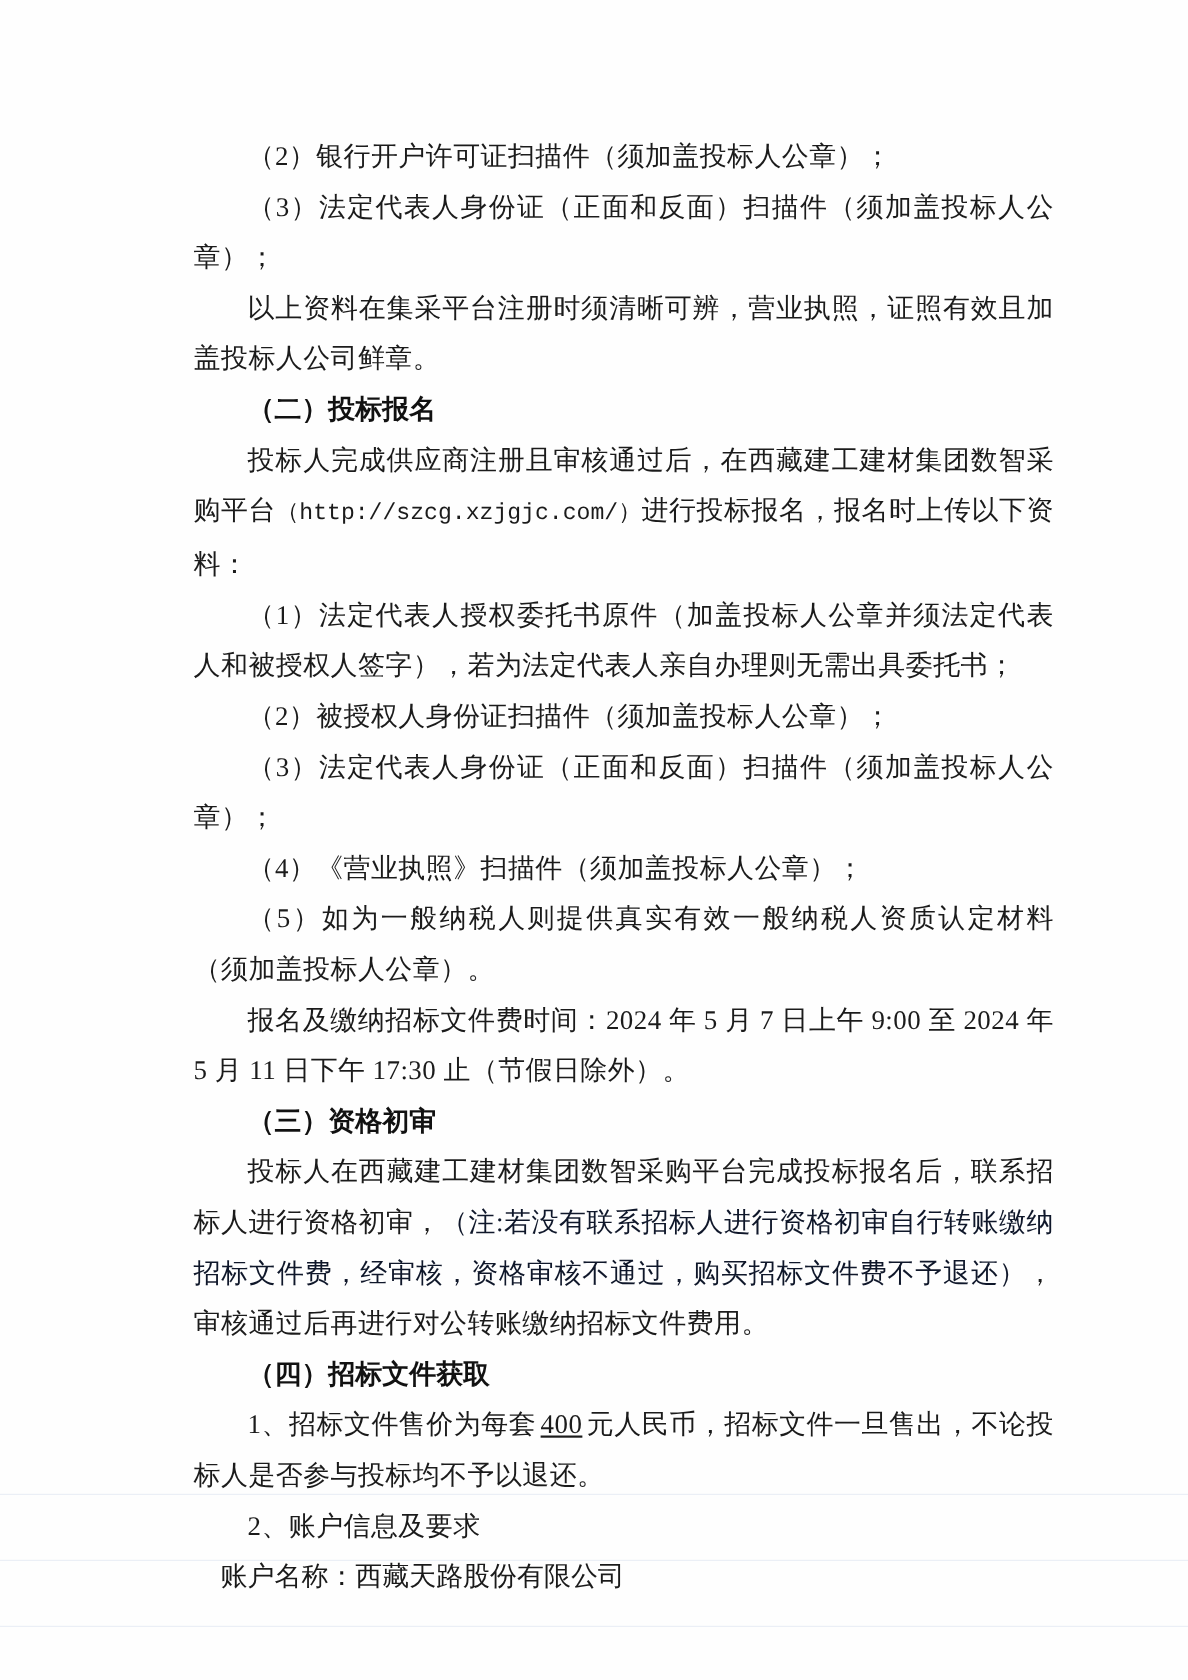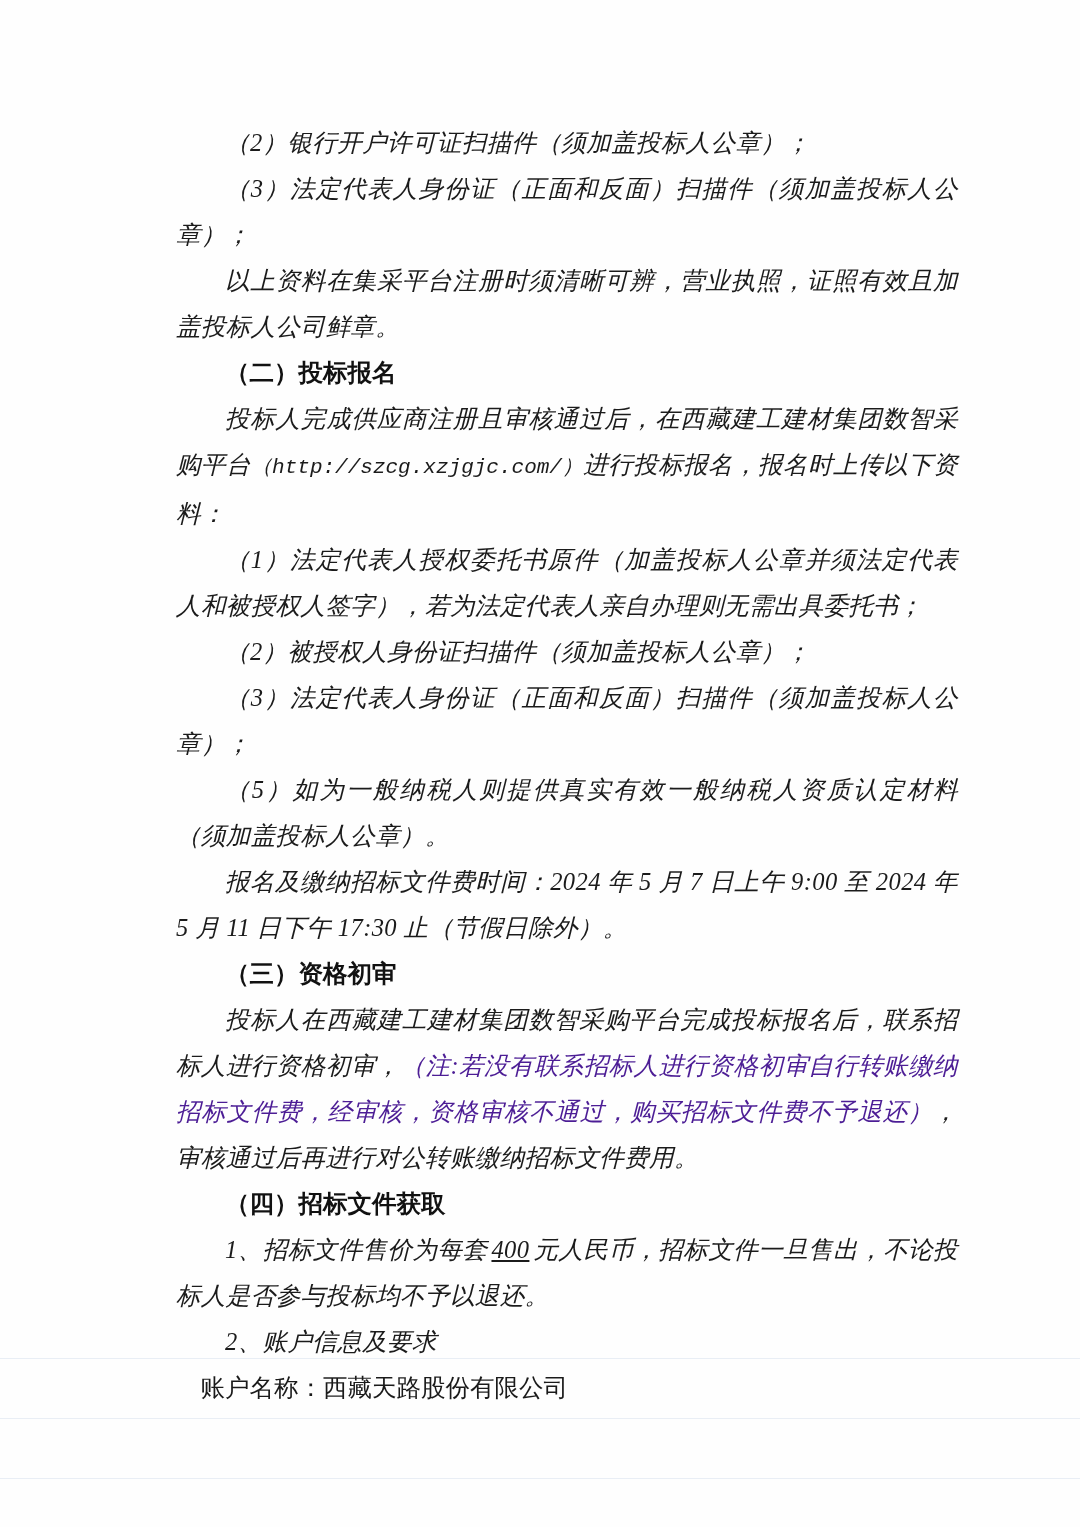--- a/index.html
+++ b/index.html
@@ -30,21 +30,20 @@
     width: 782px;
   }
   .para {
     font-size: 24.5px;
     line-height: 46px;
     letter-spacing: 0.4px;
     margin: 0 0 0 0;
     text-align: justify;
     text-justify: inter-ideograph;
     color: #1b1b1b;
-    font-style: italic;
   }
   .indent {
     text-indent: 2em;
   }
   .indent-list {
     text-indent: 2em;
   }
   .heading {
     font-size: 24.5px;
     line-height: 46px;
@@ -53,21 +52,21 @@
     margin: 0;
     color: #111;
     font-family: Liberation Serif, serif;
   }
   .mono-url {
     font-family: "Liberation Mono", "DejaVu Sans Mono", monospace;
     font-size: 21px;
     letter-spacing: 0px;
   }
   .red {
-    color: #4c1d95;
+    color: #0f172a;
   }
   .underline-val {
     text-decoration: underline;
     padding: 0 4px;
   }
   .acct-line {
     font-size: 24.5px;
     line-height: 46px;
     text-indent: 1em;
     margin: 0;
@@ -94,20 +93,21 @@
     <p class="para indent-list">（3）法定代表人身份证（正面和反面）扫描件（须加盖投标人公章）；</p>
     <p class="para indent">以上资料在集采平台注册时须清晰可辨，营业执照，证照有效且加盖投标人公司鲜章。</p>
 
     <h2 class="heading">（二）投标报名</h2>
 
     <p class="para indent"><span>投标人完成供应商注册且审核通过后，在西藏建工建材集团数智采购平台</span><span class="mono-url">（http://szcg.xzjgjc.com/）</span><span>进行投标报名，报名时上传以下资料：</span></p>
 
     <p class="para indent-list">（1）法定代表人授权委托书原件（加盖投标人公章并须法定代表人和被授权人签字），若为法定代表人亲自办理则无需出具委托书；</p>
     <p class="para indent-list">（2）被授权人身份证扫描件（须加盖投标人公章）；</p>
     <p class="para indent-list">（3）法定代表人身份证（正面和反面）扫描件（须加盖投标人公章）；</p>
+    <p class="para indent-list">（4）《营业执照》扫描件（须加盖投标人公章）；</p>
     <p class="para indent-list">（5）如为一般纳税人则提供真实有效一般纳税人资质认定材料（须加盖投标人公章）。</p>
 
     <p class="para indent">报名及缴纳招标文件费时间：2024 年 5 月 7 日上午 9:00 至 2024 年 5 月 11 日下午 17:30 止（节假日除外）。</p>
 
     <h2 class="heading">（三）资格初审</h2>
 
     <p class="para indent"><span>投标人在西藏建工建材集团数智采购平台完成投标报名后，联系招标人进行资格初审，</span><span class="red">（注:若没有联系招标人进行资格初审自行转账缴纳招标文件费，经审核，资格审核不通过，购买招标文件费不予退还）</span><span>，审核通过后再进行对公转账缴纳招标文件费用。</span></p>
 
     <h2 class="heading">（四）招标文件获取</h2>
 

